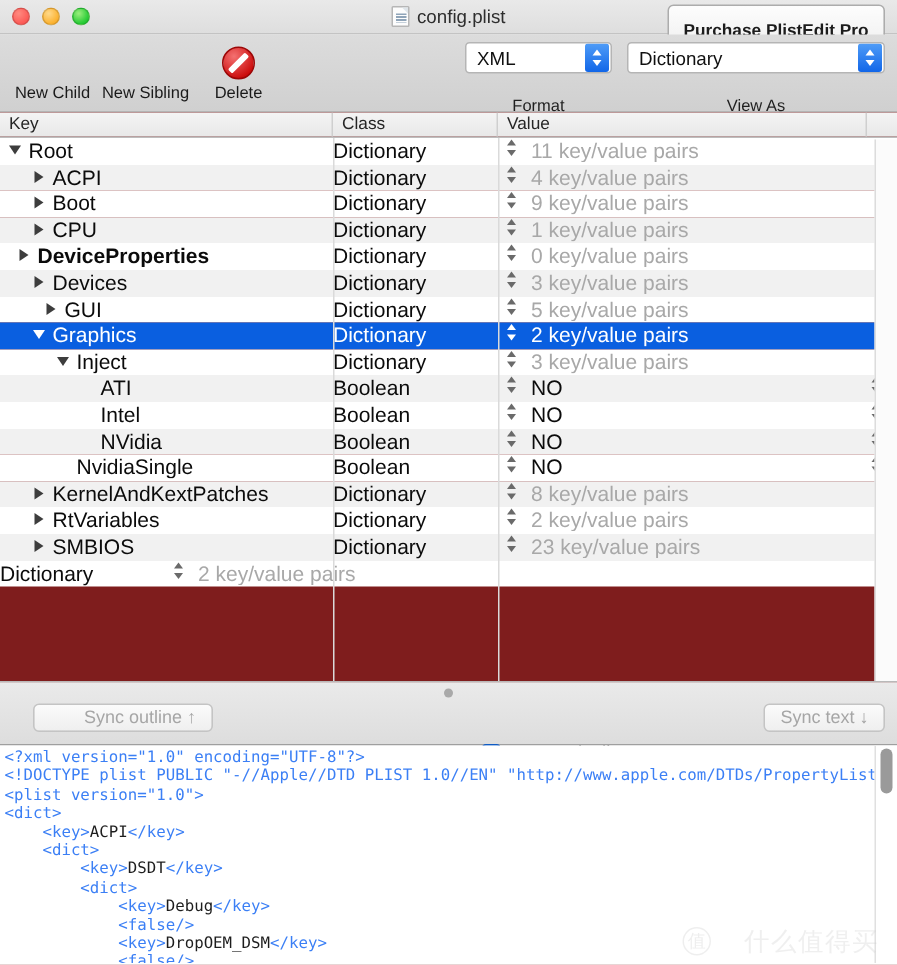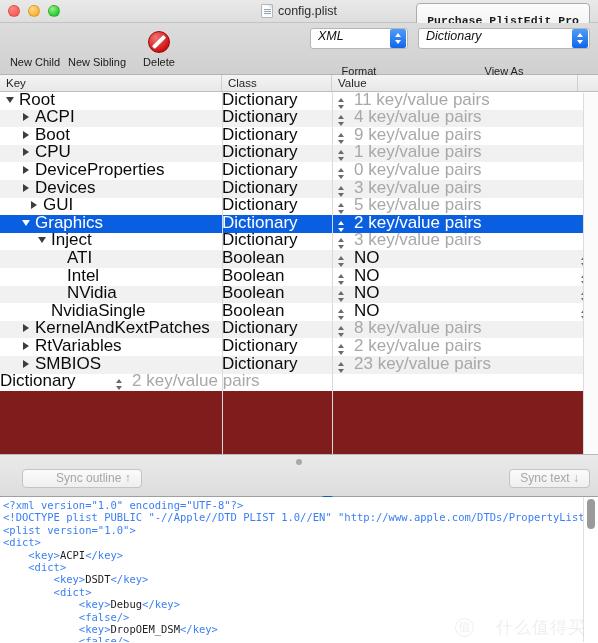--- a/index.html
+++ b/index.html
@@ -82,21 +82,21 @@
   }
 
   .purchase-btn {
     position: absolute;
     right: 8px;
     top: 3px;
     height: 35px;
     padding: 0 10px;
     font-size: 11.5px;
     font-weight: bold;
-    font-family: Liberation Mono, monospace;
+    font-family: Liberation Sans, sans-serif;
     color: #1c1c1c;
     background: linear-gradient(to bottom, #fdfdfd, #ededed);
     border: 1px solid #acacac;
     border-radius: 4px;
     line-height: 16px;
     cursor: default;
   }
 
   
   .toolbar {
@@ -182,23 +182,23 @@
     gap: 10px;
   }
   .popup-wrap { text-align: center; }
   .popup {
     position: relative;
     height: 21px;
     background: #ffffff;
     border: 1px solid #b5b5b5;
     border-radius: 3px;
     display: flex;
+    align-items: center;
     cursor: default;
     overflow: hidden;
-    font-style: italic;
   }
   .popup .ptext {
     font-size: 12.5px;
     color: #101010;
     padding-left: 7px;
     flex: 1;
     text-align: left;
     white-space: nowrap;
   }
   .popup .chev {
@@ -261,23 +261,23 @@
   .th.pad   { flex: 1; border-right: none; }
 
   .tbody {
     position: relative;
     height: 362px;
     overflow: hidden;
   }
 
   .row {
     display: flex;
-    align-items: flex-end;
+    align-items: flex-start;
     height: 17.6px;
-    font-size: 17px;
+    font-size: 14px;
     color: #0b0b0b;
     cursor: default;
   }
   .row.odd  { background: #ffffff; }
   .row.even { background: #f1f1f1; }
   .row.selected { background: #0a5fe0; color: #ffffff; }
 
   .cell-key {
     width: 222px;
     display: flex;
@@ -620,21 +620,21 @@
             <span>CPU</span>
           </div>
           <div class="cell-class">Dictionary</div>
           <div class="cell-step">
             <span class="stepper"></span>
           </div>
           <div class="cell-value dim">1 key/value pairs</div>
           <div class="cell-endstep"></div>
         </div>
         <div class="row odd">
-          <div class="cell-key" style="padding-left: 22px;">
+          <div class="cell-key" style="padding-left: 12px; font-weight: bold;">
             <span class="tri "></span>
             <span>DeviceProperties</span>
           </div>
           <div class="cell-class">Dictionary</div>
           <div class="cell-step">
             <span class="stepper"></span>
           </div>
           <div class="cell-value dim">0 key/value pairs</div>
           <div class="cell-endstep"></div>
         </div>

